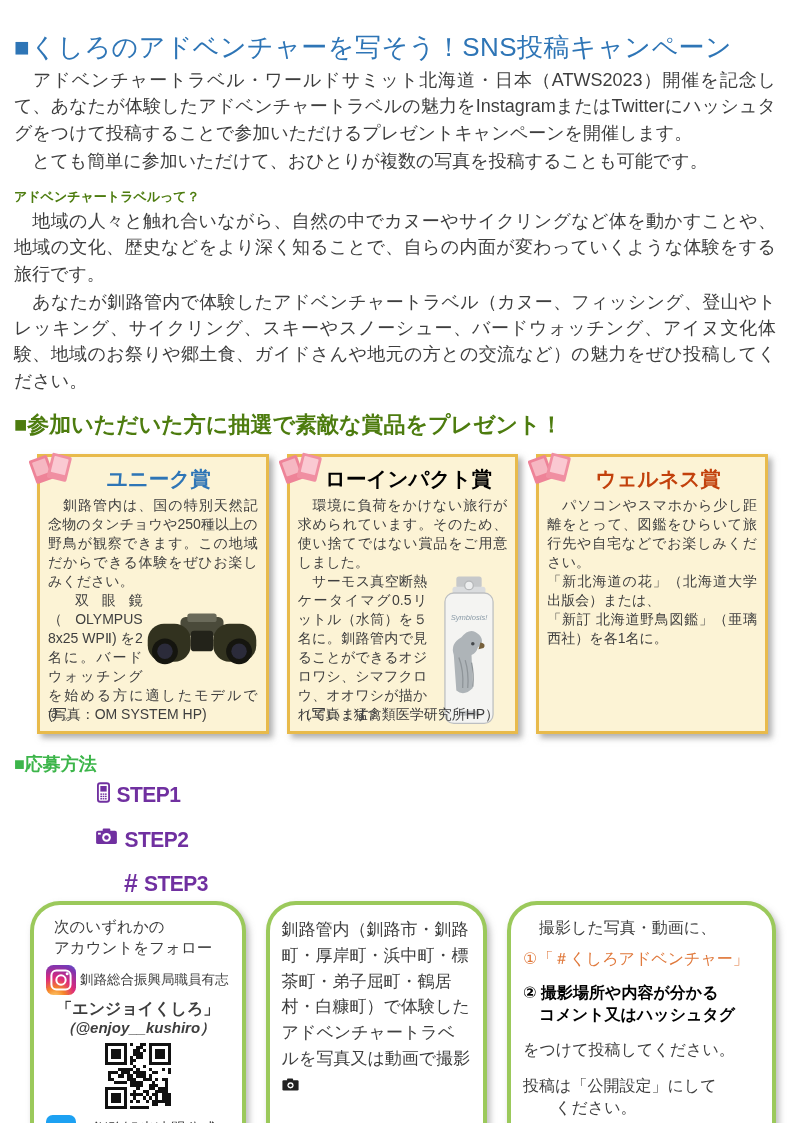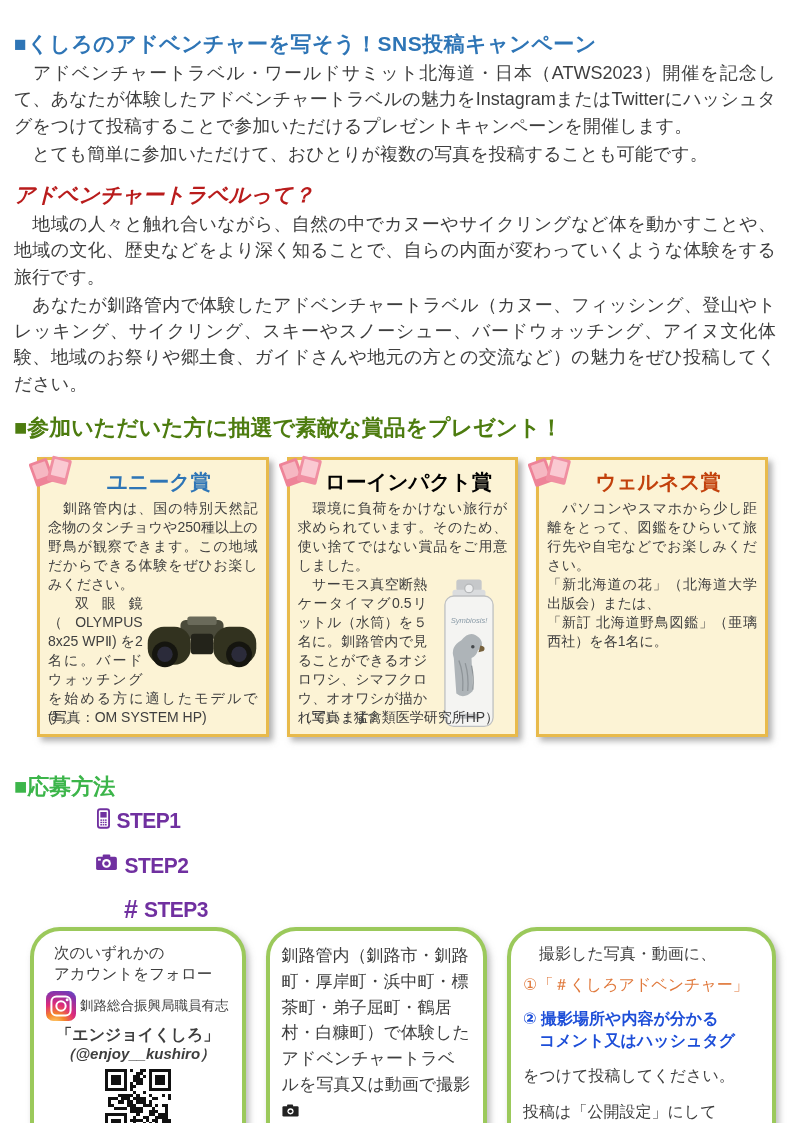--- a/index.html
+++ b/index.html
@@ -1,41 +1,41 @@
 <!DOCTYPE html>
 <html><head>
 <meta charset="utf-8">
 <style>
   * { margin:0; padding:0; box-sizing:border-box; }
   html,body { background:#fff; }
   body { font-family:"Liberation Sans","DejaVu Sans",sans-serif; color:#3E3E3E; }
   .page { position:relative; width:794px; height:1123px; background:#fff; overflow:hidden;
           padding:30px 18px 0 14px; }
 
-  .main-title { font-size:21px; font-weight:bold; color:#2E75B6; letter-spacing:.5px; }
+  .main-title { font-size:26px; font-weight:normal; color:#2E75B6; letter-spacing:.5px; }
   .body-text { font-size:18px; line-height:1.46; color:#3E3E3E; margin-top:2px;
                white-space:pre-wrap; text-align:justify; }
-  .about-title { margin-top:14px; font-size:21px; font-weight:bold; color:#b91c1c;font-style:italic; }
+  .about-title { margin-top:14px; font-size:13px; font-weight:bold; color:#4d7c0f; }
   .prizes-title { margin-top:16px; font-size:22px; font-weight:bold; color:#4d7c0f; }
 
   .cards { display:flex; gap:18px; margin:14px 8px 0 23px; }
   .card { position:relative; width:232px; height:280px; background:#FCF3D5;
           border:3px solid #E8BA4B; box-shadow:4px 4px 6px rgba(110,110,110,.55);
           padding:6px 8px 4px; }
   .card-title { text-align:center; font-size:20.5px; font-weight:bold; margin:2px 0 3px 12px; }
   .card-title.blue { color:#2E75B6; } .card-title.green { color:#000000; }
   .card-title.orange { color:#c2410c; }
   .card-body { font-size:14px; line-height:1.36; color:#404040; white-space:pre-wrap;
                text-align:justify; }
   .card-caption { position:absolute; left:8px; bottom:7px; font-size:14px; color:#3E3E3E; }
   .flag-icon { position:absolute; top:-7px; left:-11px; width:46px; height:42px; }
   .art-binoculars { float:right; width:112px; height:72px; margin:14px 0 0 3px; }
   .art-thermos { float:right; width:76px; height:152px; margin:2px 0 0 4px; }
 
-  .apply-title { margin-top:35px; font-size:22px; font-weight:bold; color:#3CB54A; }
+  .apply-title { margin-top:18px; font-size:18px; font-weight:bold; color:#3CB54A; }
   .steps-head { display:flex; gap:20px; margin:6px 0 5px 16px;flex-direction:column; }
   .step-h { display:flex; align-items:center; justify-content:center; gap:6px; }
   .step-label { font-size:21px; font-weight:800; color:#7030A0; letter-spacing:-.5px;
                 transform:scaleY(1.08); }
   .hash-glyph { font-size:25px; font-weight:800; color:#7030A0; line-height:1; }
 
   .boxes { display:flex; gap:20px; margin-left:16px; }
   .green-box { height:372px; background:#fff; border:4px solid #9BC95B; border-radius:30px;
                box-shadow:3px 4px 6px rgba(120,120,120,.5); padding:12px 12px; overflow:hidden; }
   .w1 { width:218px; } .w2 { width:224px; } .w3 { width:272px; }
@@ -50,21 +50,21 @@
   .qr.small { width:60px; height:60px; margin-top:3px; }
   .tw-text { flex:1; text-align:center; padding-top:4px; }
   .tw-name { font-size:15.5px; line-height:1.3; }
 
   .step2-body { font-size:17px; line-height:1.52; white-space:pre-wrap; }
   .step2-note { font-size:17px; line-height:1.52; margin-top:20px; }
   .cam-inline { display:inline-block; vertical-align:-1px; }
 
   .step3-intro { font-size:16px; white-space:pre-wrap; margin-bottom:9px; line-height:1.4; }
   .step3-item1 { font-size:16px; color:#E0793C; margin-bottom:11px; line-height:1.4; }
-  .step3-item2 { font-size:16px; color:#1d4ed8; font-weight:bold; white-space:pre-wrap;
+  .step3-item2 { font-size:16px; color:#000000; font-weight:bold; white-space:pre-wrap;
                  margin-bottom:13px; line-height:1.4; }
   .step3-outro { font-size:16px; margin-bottom:13px; white-space:pre-wrap; line-height:1.4; }
 </style>
 </head>
 <body>
 
 <div class="page">
 
   <h1 class="main-title">■くしろのアドベンチャーを写そう！SNS投稿キャンペーン</h1>
 

